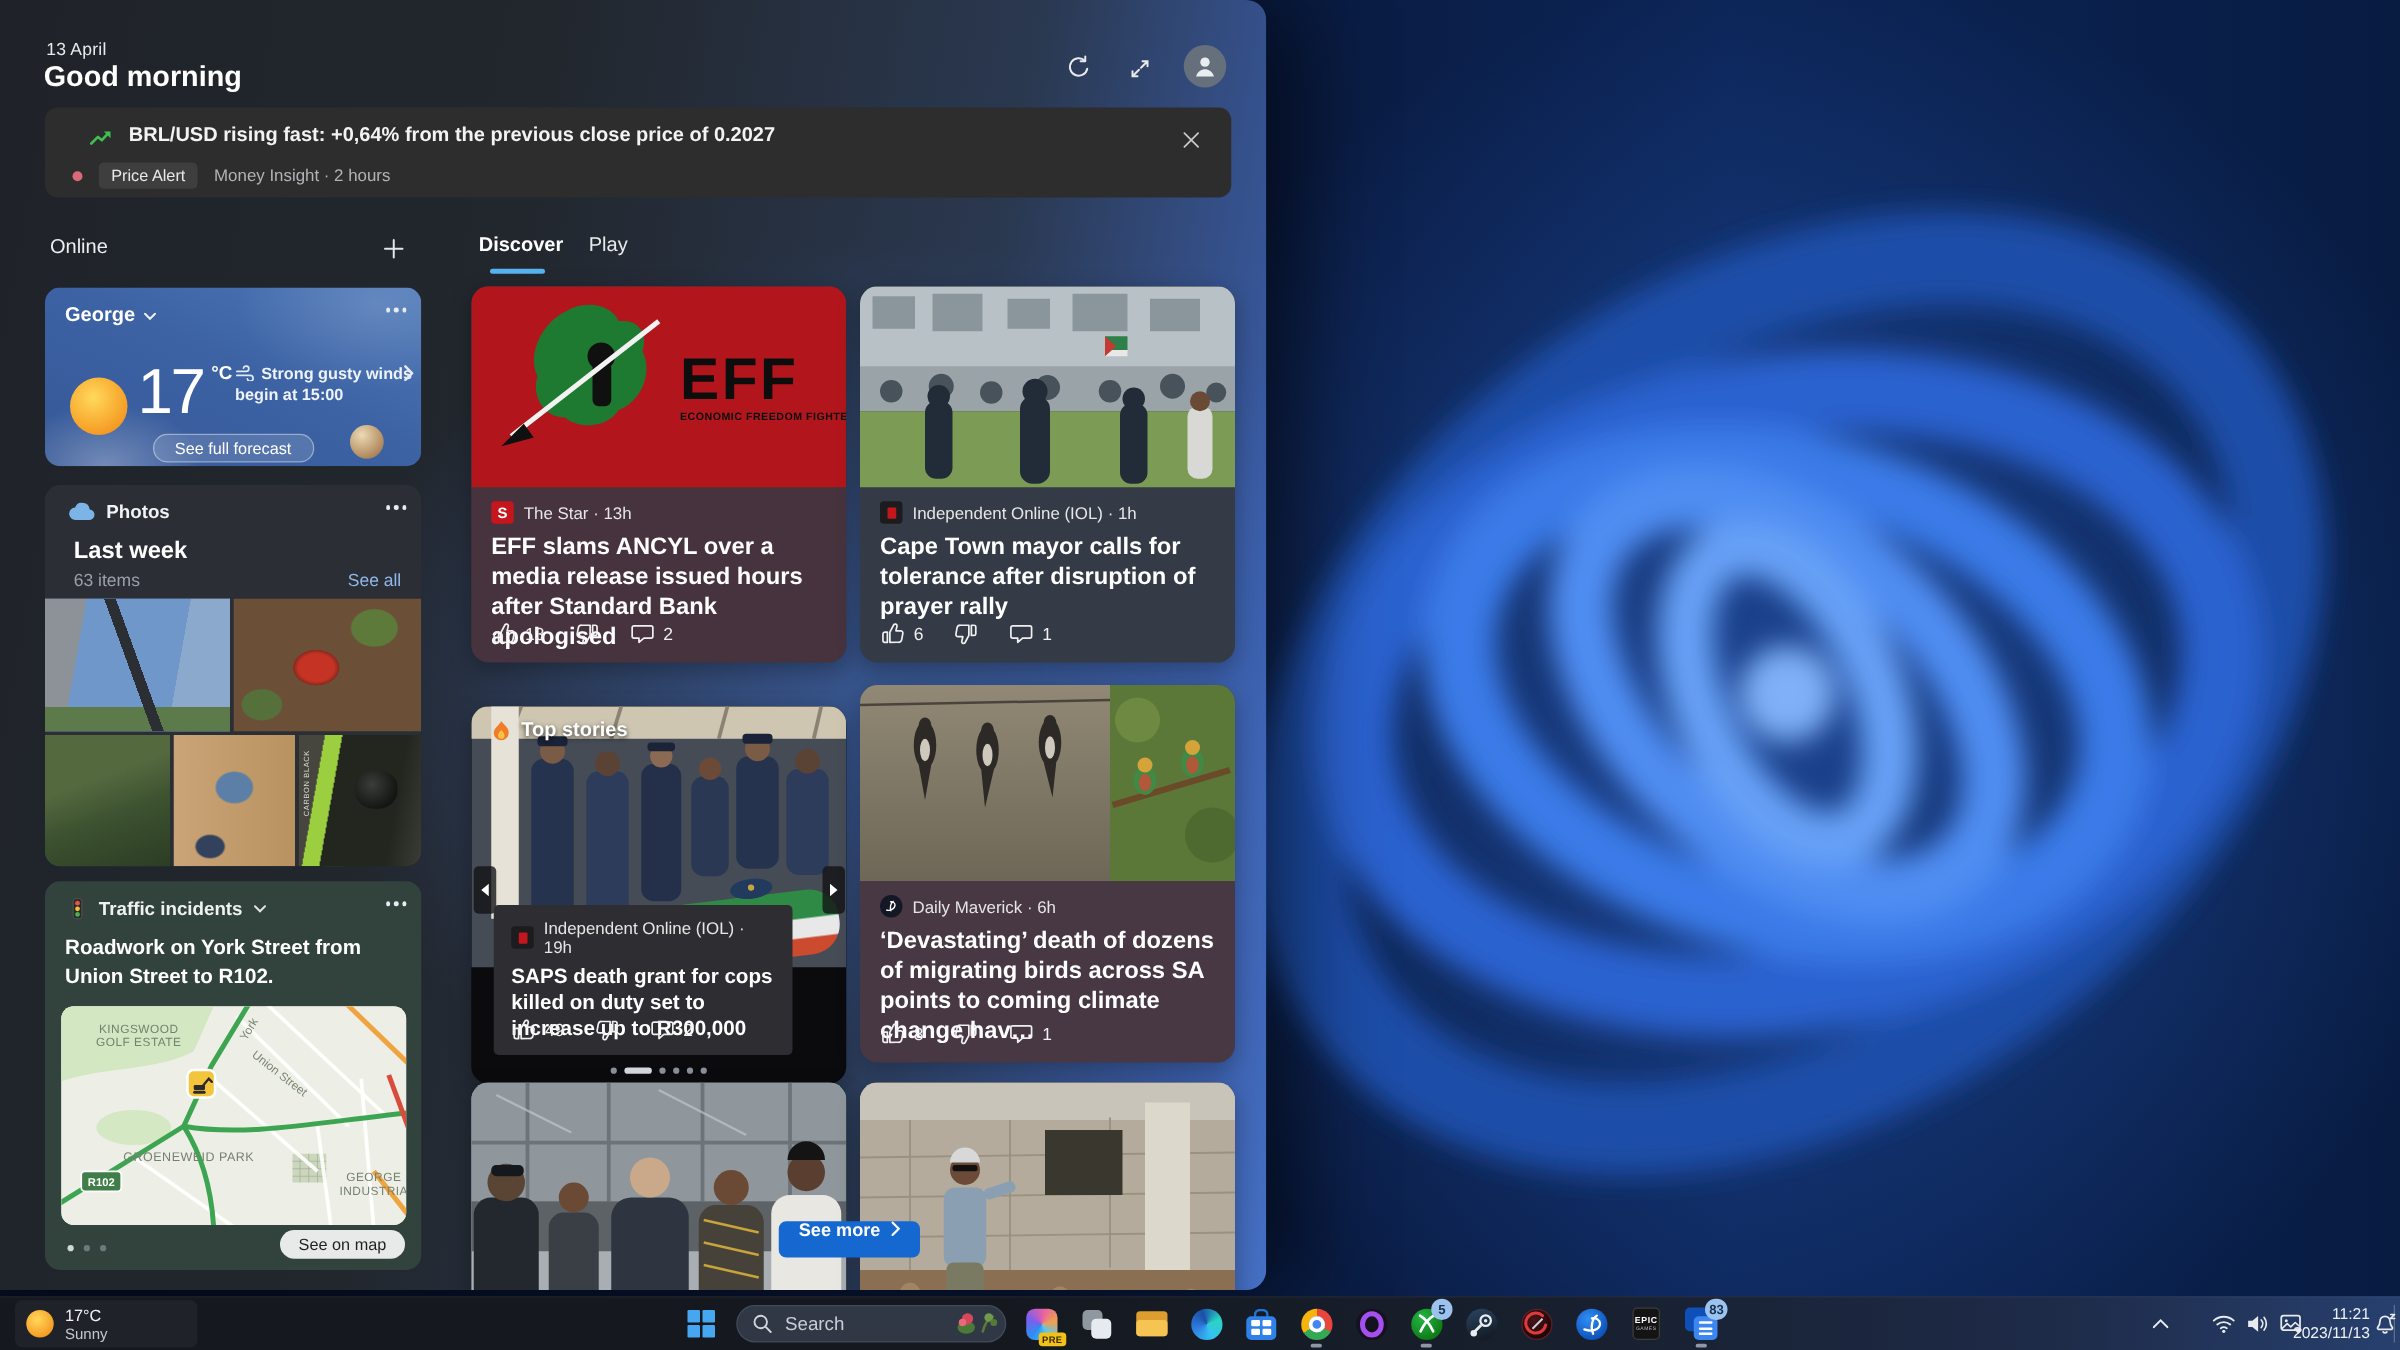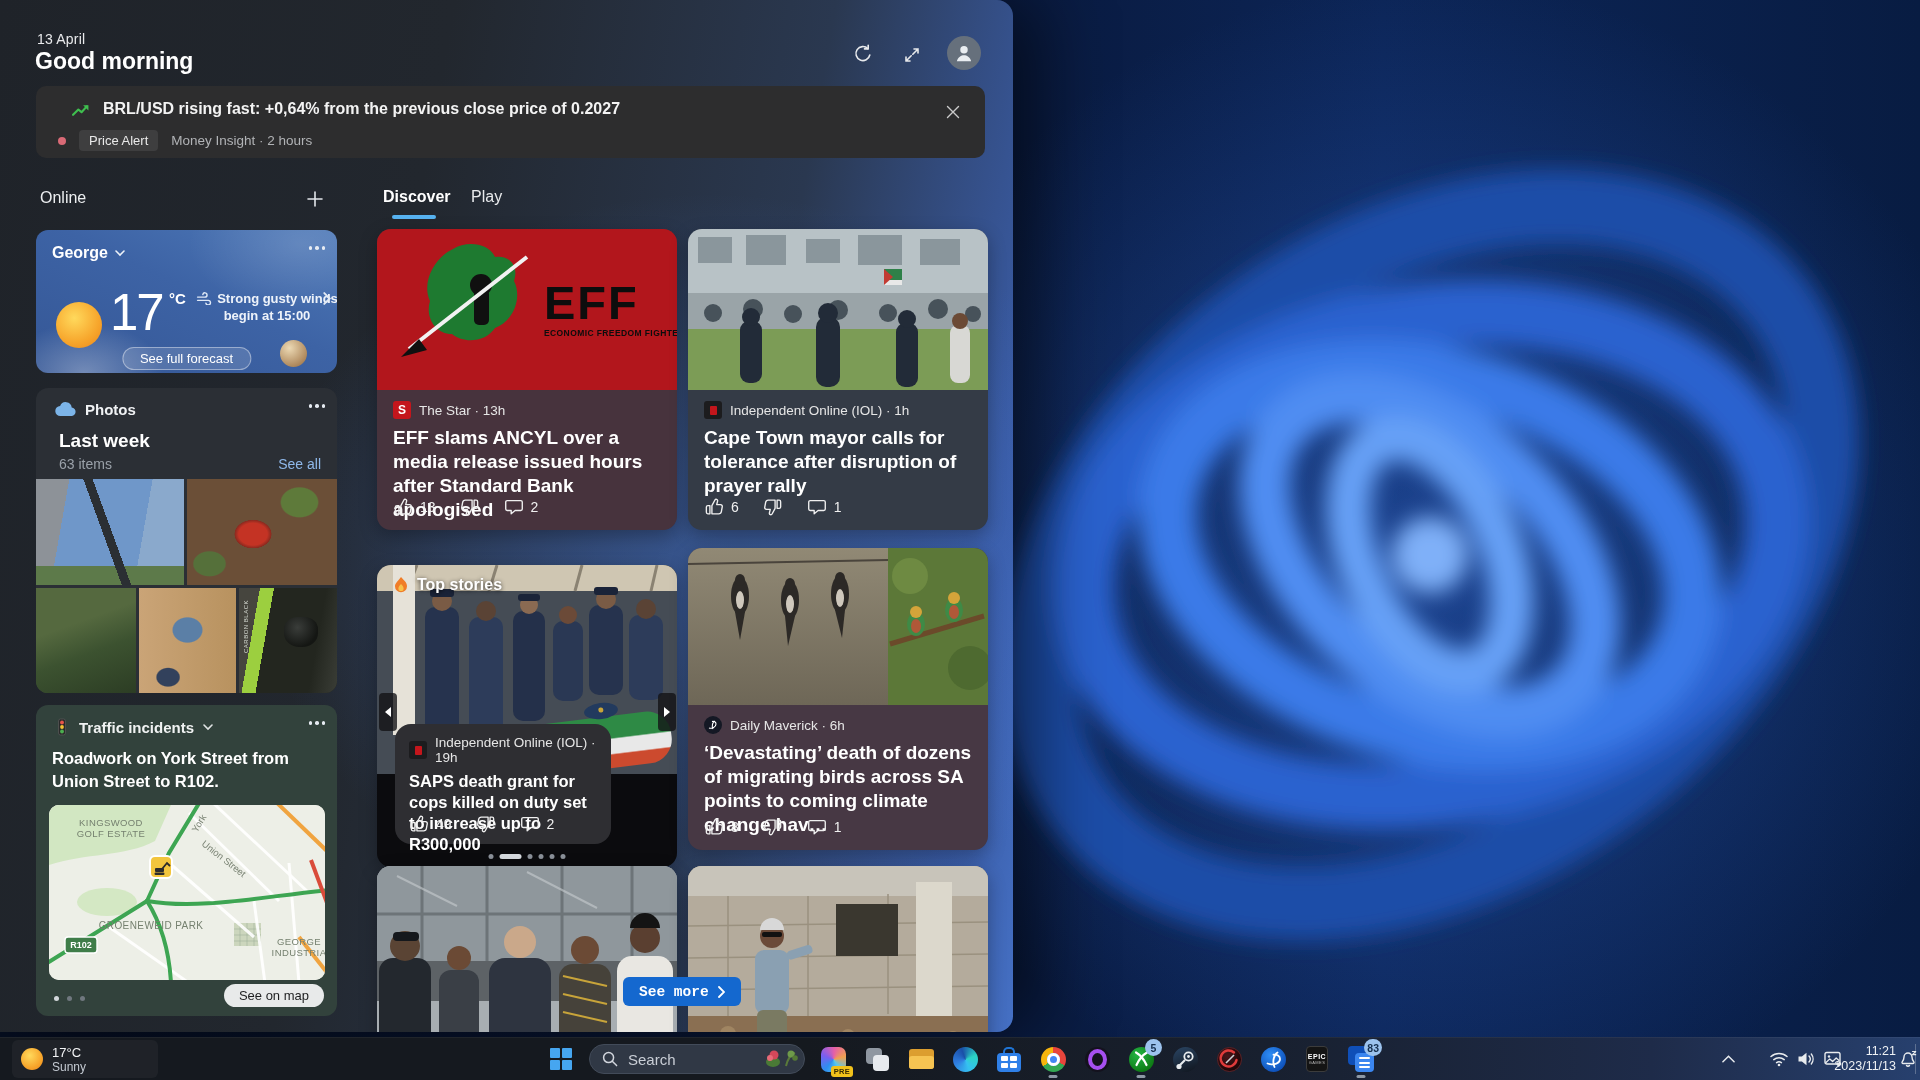--- a/index.html
+++ b/index.html
@@ -34,21 +34,21 @@
     background:radial-gradient(110px 70px at 16% 100%, rgba(255,255,255,.30), transparent 72%),
                radial-gradient(150px 90px at 88% 10%, rgba(255,255,255,.14), transparent 75%),
                linear-gradient(205deg,#4e79b8 0%,#3d63a5 45%,#355796 100%)}
   .w-loc{position:absolute;left:16px;top:14px;display:flex;align-items:center;gap:7px;font-size:16px;font-weight:700;cursor:pointer}
   .dots3{position:absolute;right:12px;top:16px;display:flex;gap:3px;cursor:pointer}
   .dots3 i{width:3.5px;height:3.5px;border-radius:50%;background:#e6ebf2;display:block}
   .w-sun{position:absolute;left:20px;top:72px;width:46px;height:46px;border-radius:50%;
     background:radial-gradient(circle at 40% 35%,#ffd95c,#f7a62c 60%,#ec8418)}
   .w-temp{position:absolute;left:74px;top:53px;font-size:51px;font-weight:300;letter-spacing:-2px;color:#fff}
   .w-unit{position:absolute;left:133px;top:60px;font-size:15px;font-weight:600}
-  .w-wind{position:absolute;left:152px;top:60px;width:158px;text-align:center;font-size:13px;font-weight:600;color:#eef3fa;line-height:17px}
+  .w-wind{position:absolute;left:152px;top:60px;width:158px;font-size:13px;font-weight:600;color:#eef3fa;line-height:17px}
   .w-wind svg{display:inline;vertical-align:-2px;margin-right:4px}
   .w-next{position:absolute;right:6px;top:62px;cursor:pointer}
   .w-pill{position:absolute;left:50%;transform:translateX(-50%);top:117px;padding:3px 17px;border-radius:13px;
     background:rgba(255,255,255,.14);border:1px solid rgba(255,255,255,.4);font-size:13px;cursor:pointer;white-space:nowrap}
   .w-deco{position:absolute;right:30px;bottom:6px;width:27px;height:27px;border-radius:50%;
     background:radial-gradient(circle at 35% 30%,#ecd9b4,#b08a5e 70%,#8a6a44)}
   
   .photos{left:36px;top:388px;width:301px;height:305px;border-radius:12px;background:#2b2f35;overflow:hidden}
   .ph-head{position:absolute;left:18px;top:13px;display:flex;align-items:center;gap:9px;font-size:15px;font-weight:700;color:#f0f2f4}
   .ph-title{position:absolute;left:23px;top:42px;font-size:19px;font-weight:700}
@@ -96,28 +96,28 @@
   .c1{left:377px;top:229px;height:301px;background:#47333d}
   .c2{left:688px;top:229px;height:301px;background:#343b46}
   .c3{left:377px;top:565px;height:302px;background:#0b0b0e}
   .c4{left:688px;top:548px;height:302px;background:#473844}
   .c5{left:377px;top:866px;height:200px;background:#5d6266}
   .c6{left:688px;top:866px;height:200px;background:#8a7a66}
   .chip{position:absolute;left:16px;top:11px;display:flex;align-items:center;gap:8px;font-size:16px;font-weight:700;
     color:#fff;text-shadow:0 1px 4px rgba(0,0,0,.8)}
   .car-arrow{position:absolute;top:128px;width:18px;height:38px;background:rgba(18,18,20,.78);border-radius:4px;
     display:flex;align-items:center;justify-content:center;cursor:pointer}
-  .inner-panel{position:absolute;left:18px;top:159px;width:216px;height:120px;border-radius:16px;background:#2e2e32;padding:11px 14px;box-sizing:border-box}
+  .inner-panel{position:absolute;left:18px;top:159px;width:239px;height:120px;border-radius:4px;background:#2e2e32;padding:11px 14px;box-sizing:border-box}
   .inner-panel .title{font-size:16.5px;line-height:21px;margin-top:6px}
   .inner-panel .reacts{left:14px;bottom:10px}
   .car-dots{position:absolute;left:50%;transform:translateX(-50%);bottom:8px;display:flex;align-items:center;gap:6px}
   .car-dots i{width:5px;height:5px;border-radius:3px;background:#8a9099;display:block;cursor:pointer}
   .car-dots i.on{width:22px;background:#d5d9de}
   .see-more{position:absolute;left:623px;top:977px;height:29px;padding:0 16px;background:#1468cf;border:none;border-radius:6px;
-    color:#fff;font-size:14.5px;font-weight:600;display:flex;align-items:center;gap:9px;cursor:pointer;font-family:Liberation Mono, monospace}
+    color:#fff;font-size:14.5px;font-weight:600;display:flex;align-items:flex-start;gap:9px;cursor:pointer;font-family:Liberation Sans, sans-serif}
   
   #taskbar{position:absolute;left:0;bottom:0;width:1920px;height:42px;
     background:linear-gradient(90deg,#15191f 0%,#15191f 42%,#18202f 66%,#1e2b49 86%,#27406e 100%);
     border-top:1px solid rgba(255,255,255,.05)}
   .tb-weather{position:absolute;left:12px;top:2px;width:146px;height:38px;border-radius:6px;background:rgba(255,255,255,.045);
     display:flex;align-items:center;gap:9px;padding-left:9px;box-sizing:border-box;cursor:pointer}
   .tb-sun{width:22px;height:22px;border-radius:50%;background:radial-gradient(circle at 40% 35%,#ffd95c,#f7a62c 60%,#ec8418)}
   .tb-wt{font-size:13px;line-height:15px;color:#f2f3f5}
   .tb-wc{font-size:12px;line-height:14px;color:#c3c9d1}
   .tb-center{position:absolute;left:539px;top:0;height:42px;display:flex;align-items:center}

